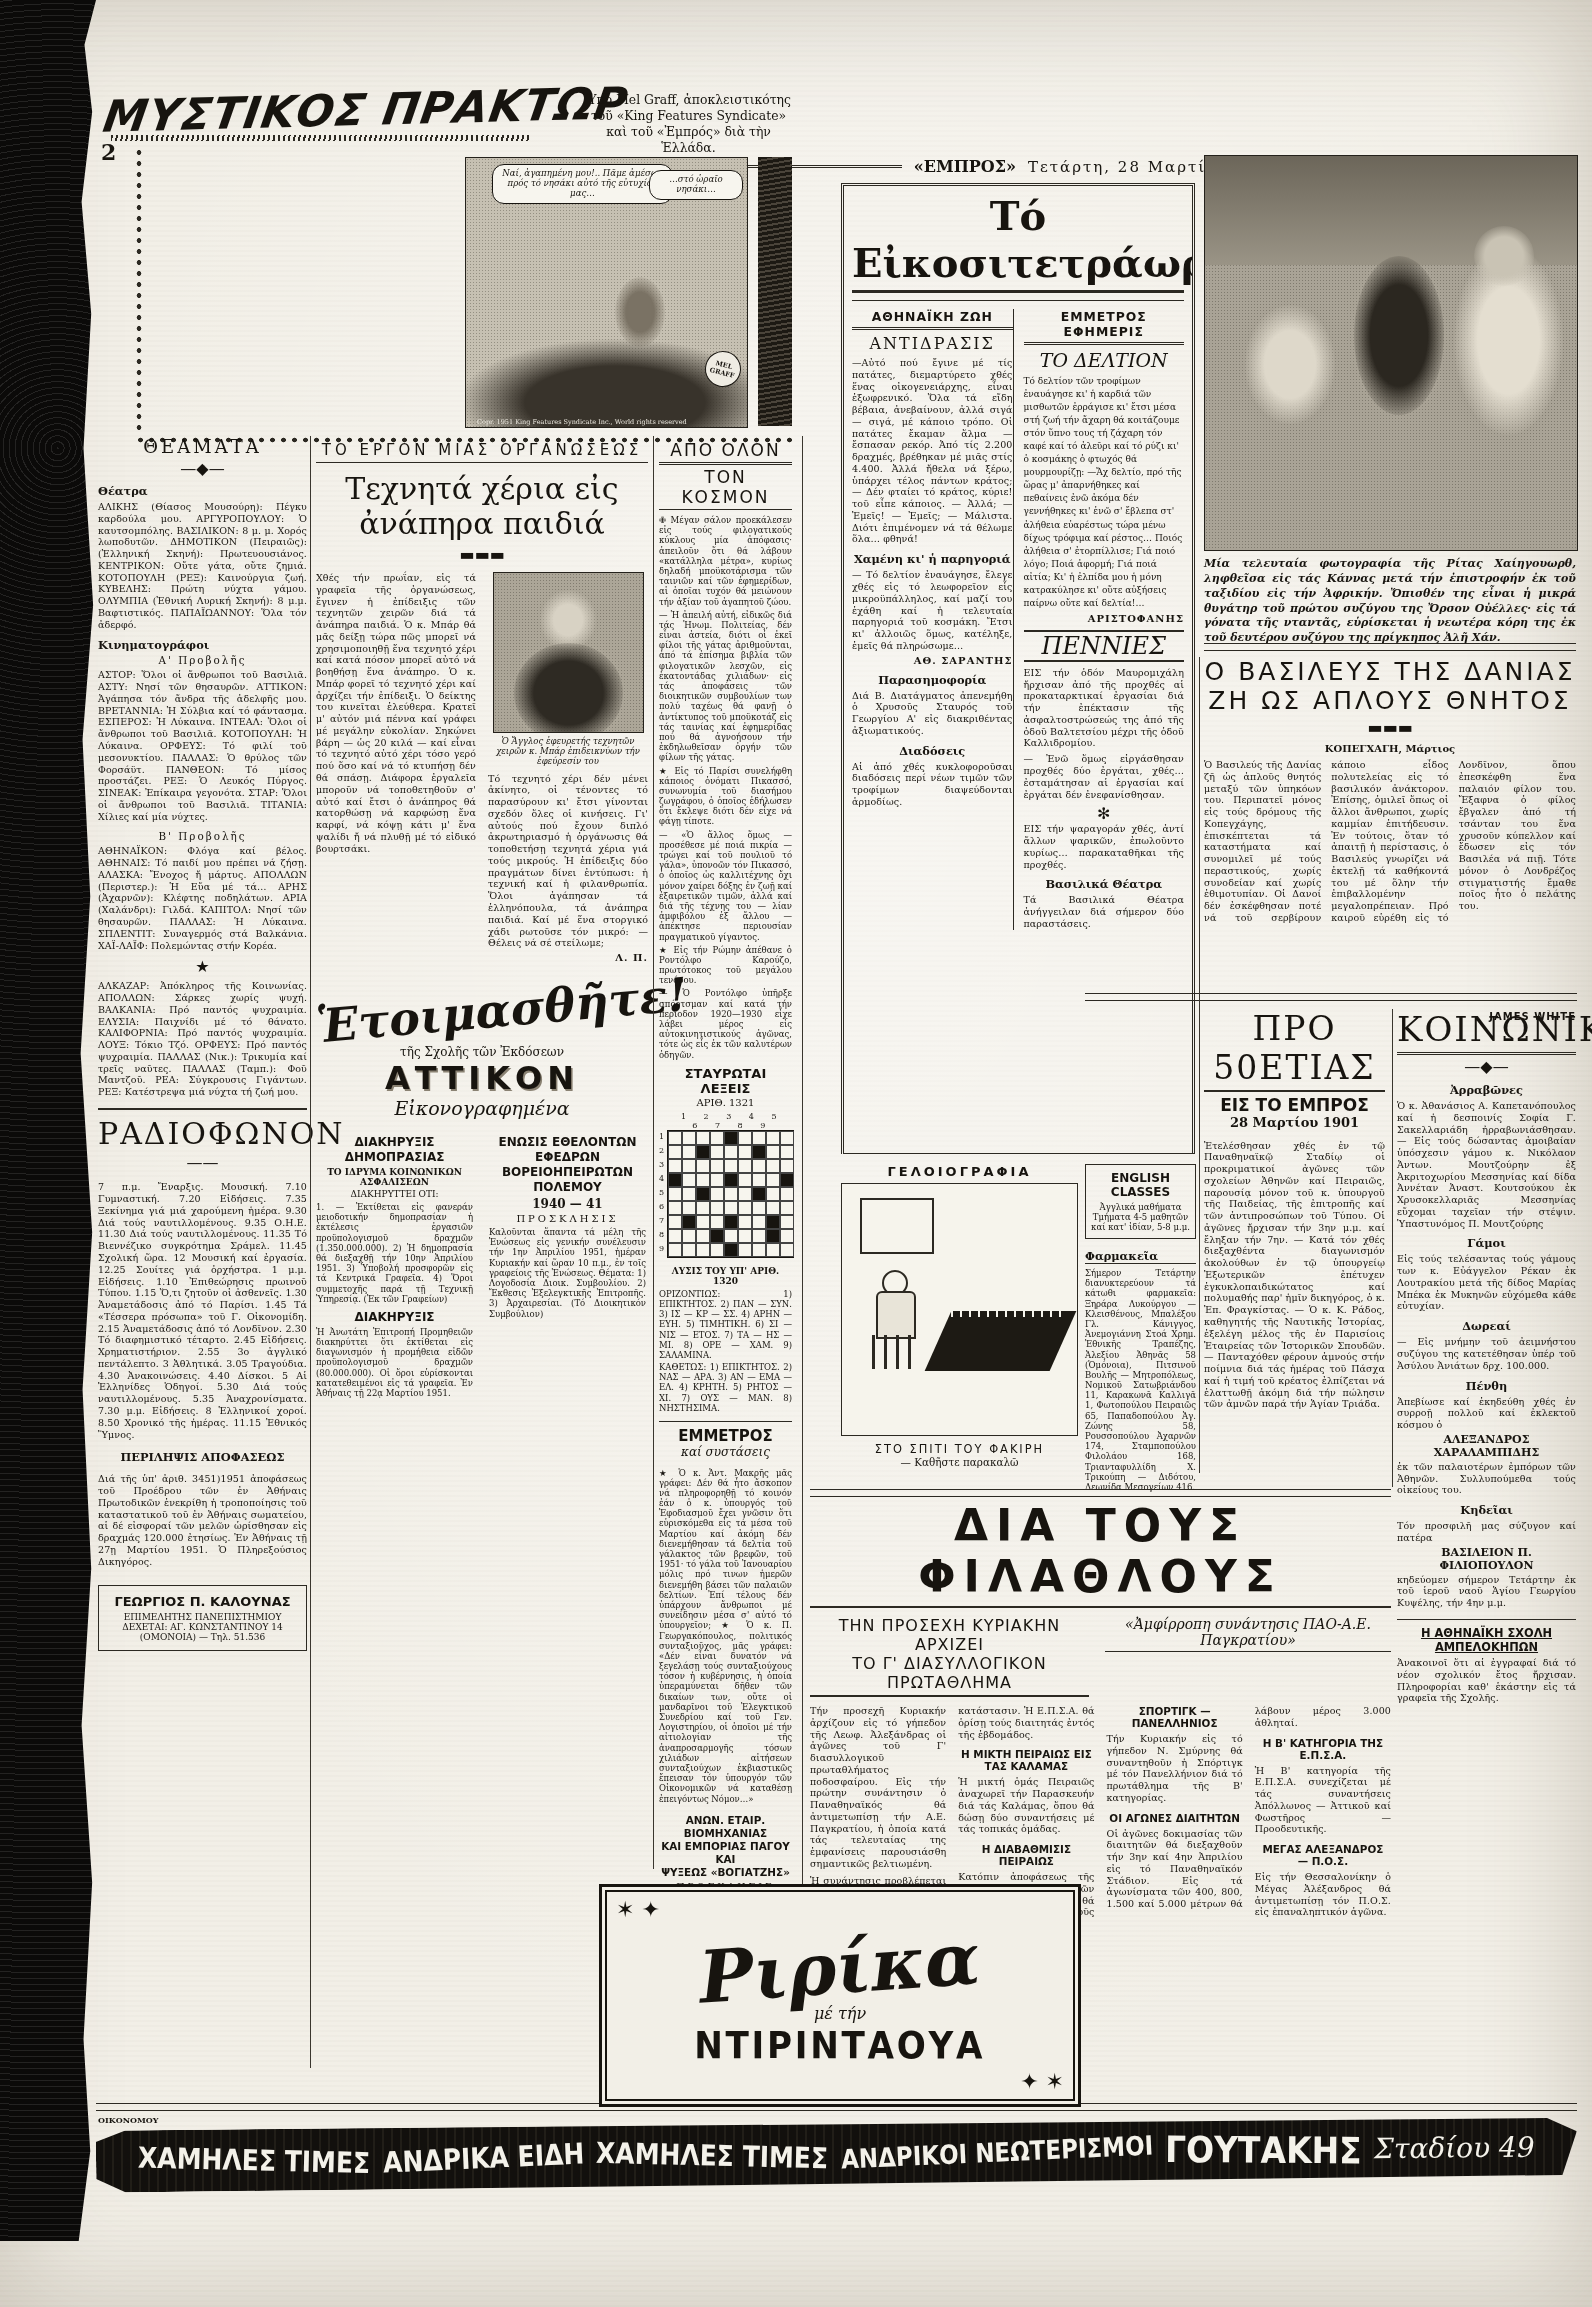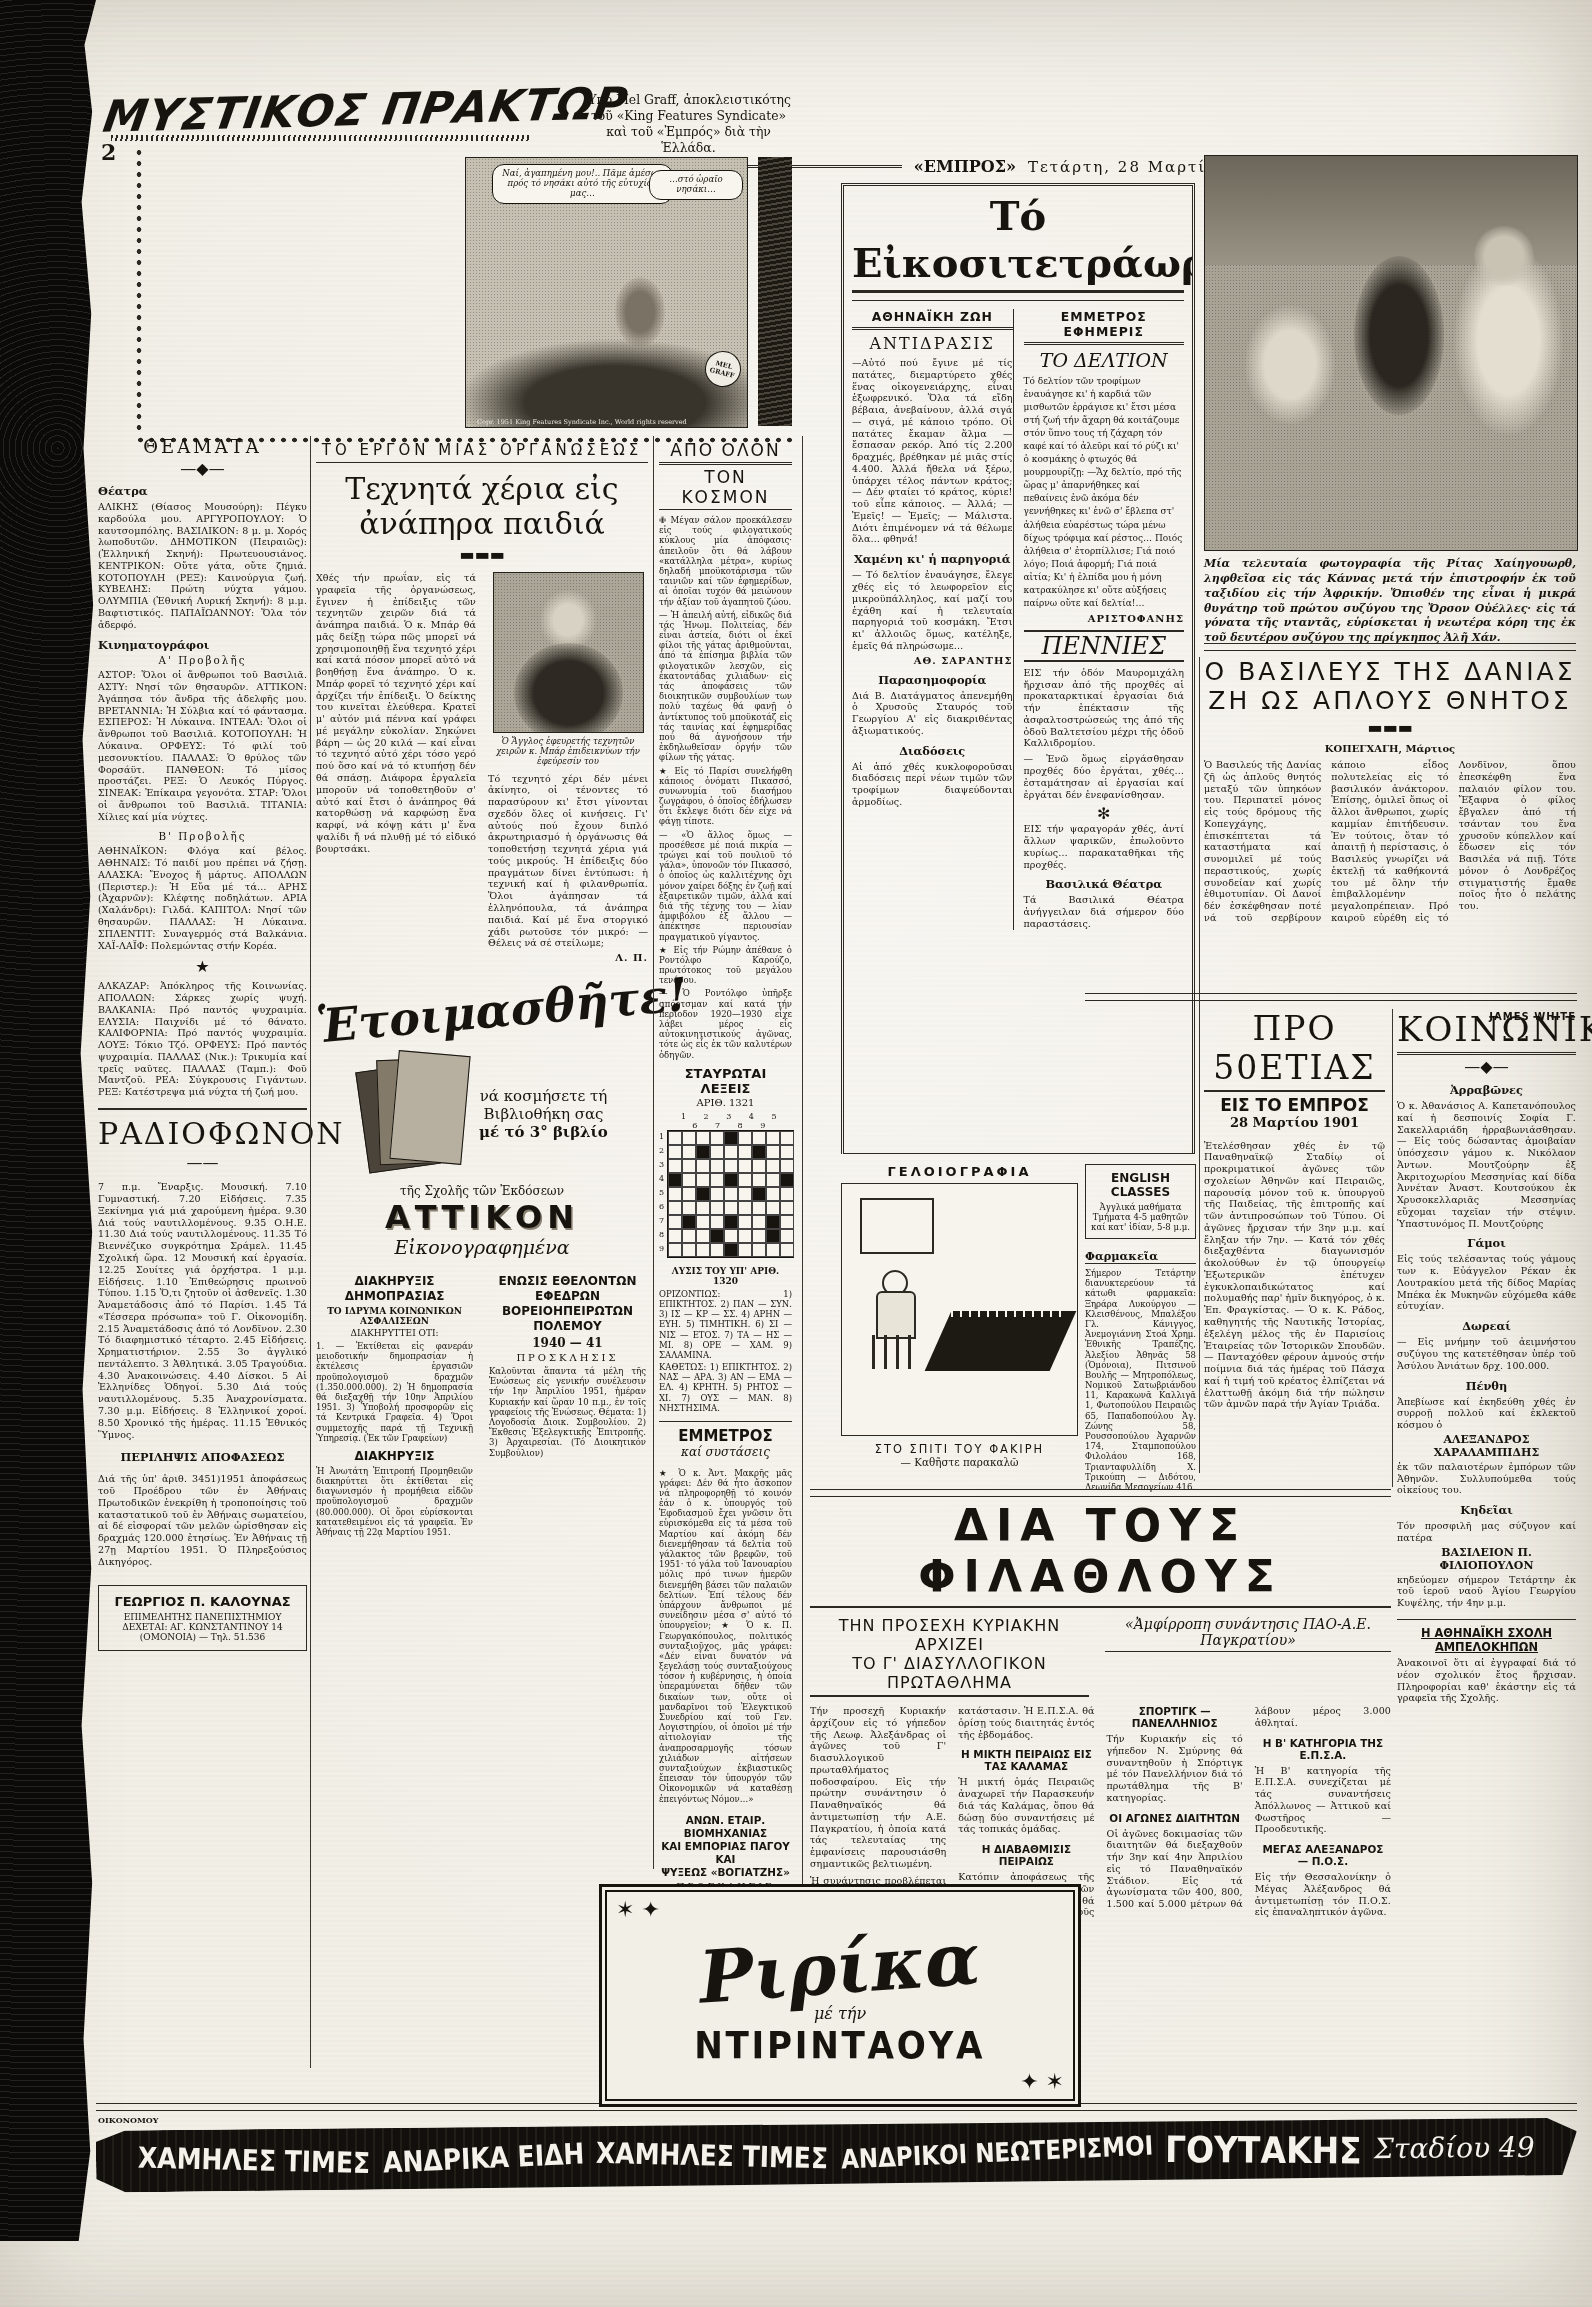--- a/index.html
+++ b/index.html
@@ -108,32 +108,20 @@
         <div class="blob" style="left:20px;top:70px;width:109px;height:100px;background:radial-gradient(ellipse,#2e2a23 45%,transparent 75%);"></div>
       </div>
       <p class="t8 cen" style="font-style:italic;margin:0 0 6px;">Ὁ Ἄγγλος ἐφευρετής τεχνητῶν χειρῶν κ. Μπάρ ἐπιδεικνύων τήν ἐφεύρεσίν του</p>
       <p class="t9" style="margin:0;">Τό τεχνητό χέρι δέν μένει ἀκίνητο, οἱ τένοντες τό παρασύρουν κι' ἔτσι γίνονται σχεδόν ὅλες οἱ κινήσεις. Γι' αὐτούς πού ἔχουν διπλό ἀκρωτηριασμό ἡ ὀργάνωσις θά τοποθετήσῃ τεχνητά χέρια γιά τούς μικρούς. Ἡ ἐπίδειξις δύο πραγμάτων δίνει ἐντύπωσι: ἡ τεχνική καί ἡ φιλανθρωπία. Ὅλοι ἀγάπησαν τά ἑλληνόπουλα, τά ἀνάπηρα παιδιά. Καί μέ ἕνα στοργικό χάδι ρωτοῦσε τόν μικρό: — Θέλεις νά σέ στείλωμε;</p>
       <div class="sig">Λ. Π.</div>
     </div>
 
     
     <div class="cen" style="margin-top:22px;">
       <div style="font-style:italic;font-weight:bold;font-size:46px;transform:rotate(-5deg);font-family:'DejaVu Serif',serif;">Ἑτοιμασθῆτε!</div>
-      <div style="display:flex;align-items:center;justify-content:center;gap:14px;margin-top:10px;">
-        <div style="width:109px;height:129px;position:relative;">
-          <div style="position:absolute;left:6px;top:18px;width:70px;height:100px;background:#4a443a;transform:rotate(-8deg);border:1px solid #17140f;"></div>
-          <div style="position:absolute;left:22px;top:10px;width:70px;height:103px;background:#837a69;transform:rotate(-2deg);border:1px solid #17140f;"></div>
-          <div style="position:absolute;left:38px;top:4px;width:70px;height:107px;background:#b7b0a0;transform:rotate(5deg);border:1px solid #17140f;"></div>
-        </div>
-        <div>
-          <div style="font-size:15px;">νά κοσμήσετε τή</div>
-          <div style="font-size:15px;">Βιβλιοθήκη σας</div>
-          <div style="font-size:15px;font-weight:bold;">μέ τό 3° βιβλίο</div>
-        </div>
-      </div>
       <div style="font-size:12px;margin-top:6px;">τῆς Σχολῆς τῶν Ἐκδόσεων</div>
       <div class="sans" style="font-size:32px;font-weight:bold;letter-spacing:5px;text-shadow:1.5px 1.5px 0 #8a8273;">ΑΤΤΙΚΟΝ</div>
       <div style="font-size:19px;font-style:italic;">Εἰκονογραφημένα</div>
     </div>
 
     
     <div style="display:flex;gap:16px;margin-top:16px;">
       <div style="width:157px;">
         <div class="notice-head">ΔΙΑΚΗΡΥΞΙΣ ΔΗΜΟΠΡΑΣΙΑΣ</div>
         <div class="cen" style="font-size:9px;font-weight:bold;margin:2px 0;">ΤΟ ΙΔΡΥΜΑ ΚΟΙΝΩΝΙΚΩΝ ΑΣΦΑΛΙΣΕΩΝ</div>

